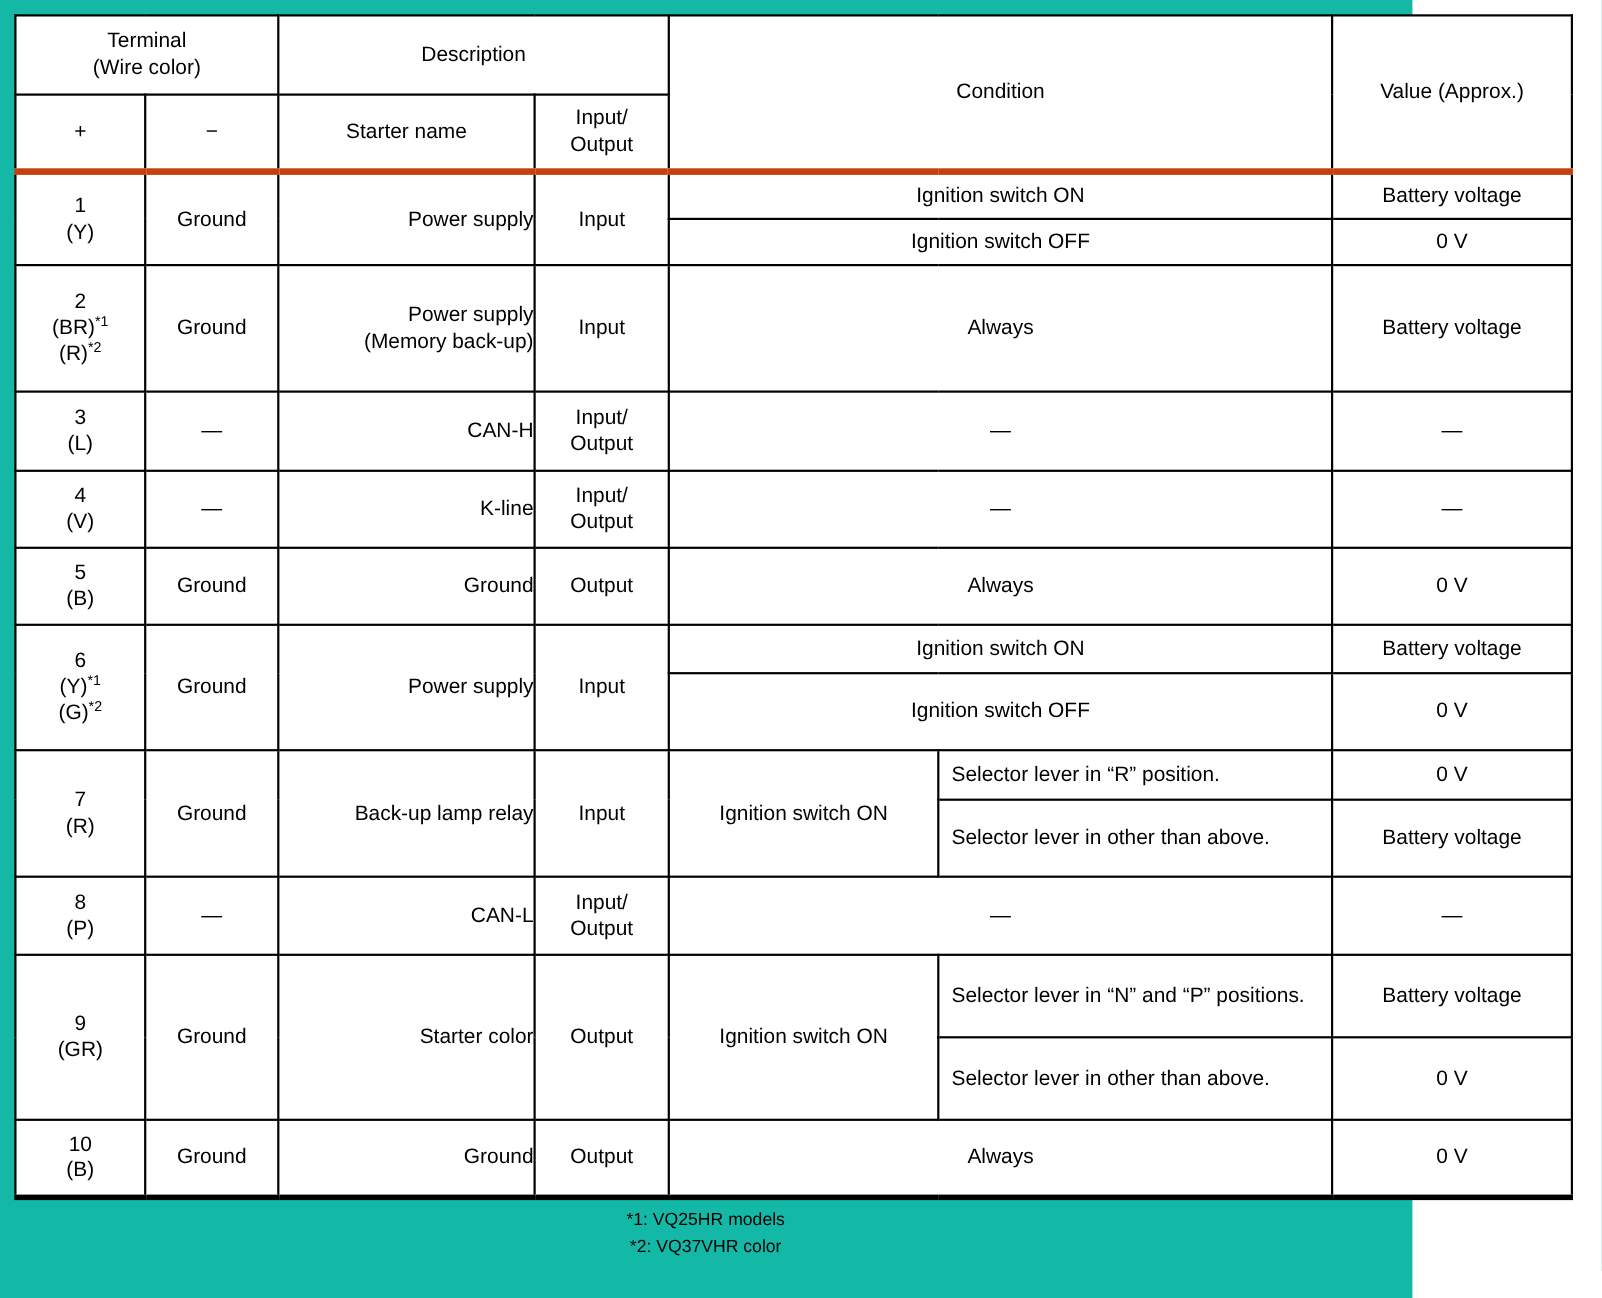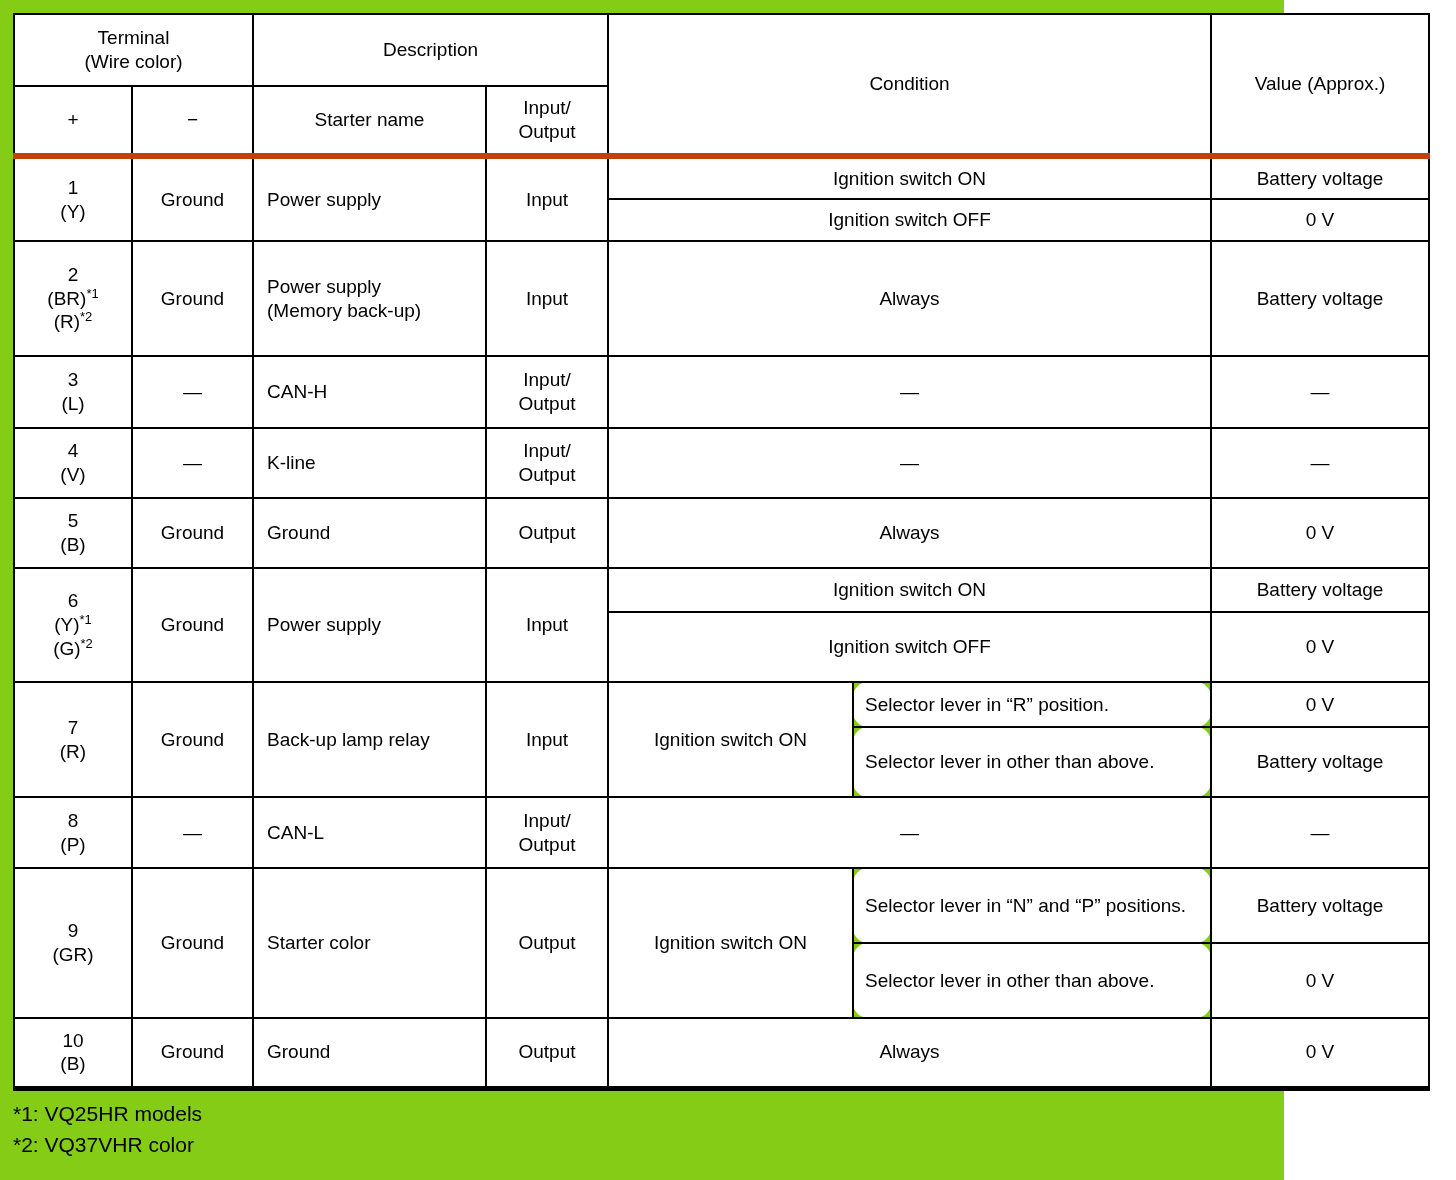--- a/index.html
+++ b/index.html
@@ -7,21 +7,21 @@
     margin: 0;
     padding: 0;
     background: #ffffff;
     color: #000000;
     font-family: "Liberation Sans", "DejaVu Sans", sans-serif;
   }
   .page {
     width: 1284px;
     height: 1180px;
     padding: 13px 14px 0 13px;
-    background: #84cc16;
+    background: #14b8a6;
   }
   table.terminal-table {
     border-collapse: collapse;
     table-layout: fixed;
     width: 1415px;
   }
   th, td {
     border: 2px solid #000;
     font-weight: 400;
     font-size: 19px;
@@ -30,42 +30,41 @@
     vertical-align: middle;
     padding: 5px 8px;
     white-space: pre-line;
     background: #fff;
   }
   th { font-weight: 400; }
   
   .hb { border-bottom: 6px solid #c2410c; }
   tbody tr.last-row td { border-bottom: 5px solid #000; }
   td.signal {
-    text-align: left;
+    text-align: right;
     padding-left: 13px;
-    padding-right: 12px;
+    padding-right: 0;
   }
   td.subcond {
     text-align: left;
     padding-left: 11px;
     padding-right: 8px;
-    border-radius: 15px;
   }
   td.composed { white-space: normal; }
   td.composed div { line-height: 1.25; }
   sup {
     font-size: 13px;
     line-height: 0;
     vertical-align: super;
   }
   .footnotes {
     margin-top: 7px;
-    font-size: 21px;
+    font-size: 16px;
     line-height: 1.5;
-    text-align: left;
+    text-align: center;
   }
 </style>
 </head>
 <body>
 
 <div class="page">
   <table class="terminal-table">
     <colgroup>
       <col style="width:118px">
       <col style="width:121px">

